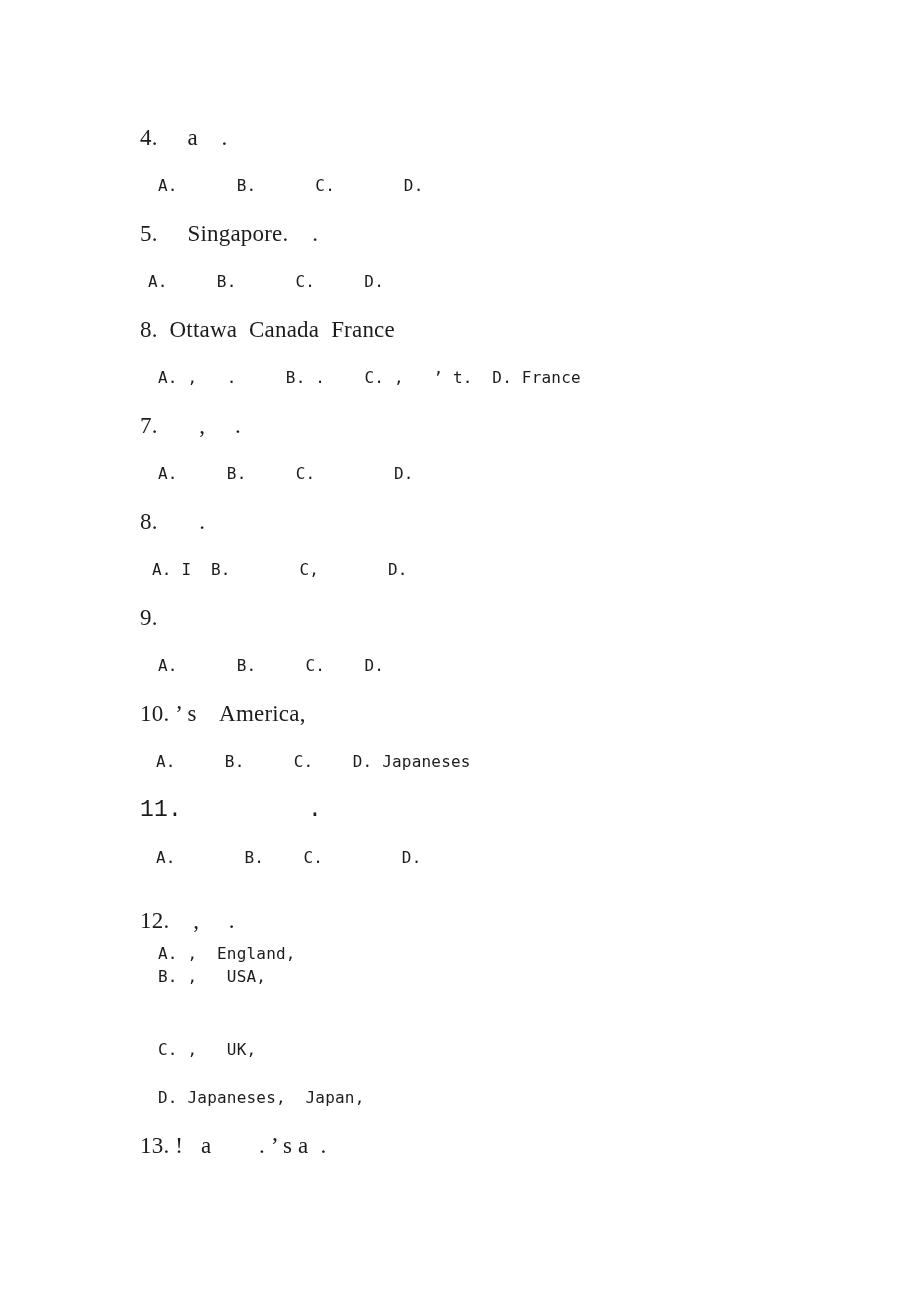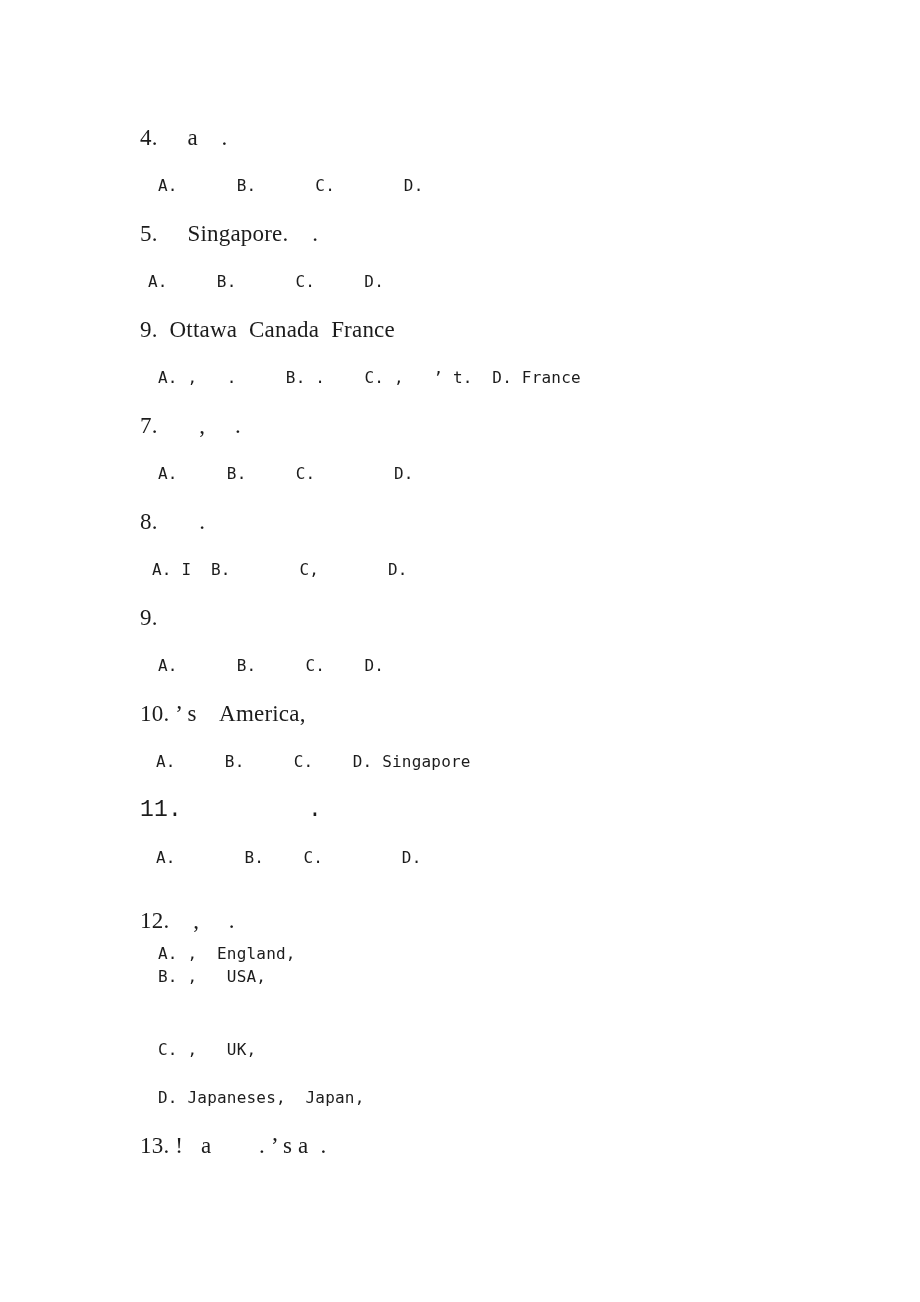--- a/index.html
+++ b/index.html
@@ -46,30 +46,30 @@
 </style>
 </head>
 <body>
 
 <div class="page">
   <div class="content" id="content">
       <div class="line stem" style="left: 140px; top: 124px;">4.     a    .</div>
       <div class="line opts" style="left: 158px; top: 172px;">A.      B.      C.       D.</div>
       <div class="line stem" style="left: 140px; top: 220px;">5.     Singapore.    .</div>
       <div class="line opts" style="left: 148px; top: 268px;">A.     B.      C.     D.</div>
-      <div class="line stem" style="left: 140px; top: 316px;">9.  Ottawa  Canada  France</div>
+      <div class="line stem" style="left: 140px; top: 316px;">8.  Ottawa  Canada  France</div>
       <div class="line opts" style="left: 158px; top: 364px;">A. ,   .     B. .    C. ,   ’ t.  D. France</div>
       <div class="line stem" style="left: 140px; top: 412px;">7.       ,     .</div>
       <div class="line opts" style="left: 158px; top: 460px;">A.     B.     C.        D.</div>
       <div class="line stem" style="left: 140px; top: 508px;">8.       .</div>
       <div class="line opts" style="left: 152px; top: 556px;">A. I  B.       C,       D.</div>
       <div class="line stem" style="left: 140px; top: 604px;">9.</div>
       <div class="line opts" style="left: 158px; top: 652px;">A.      B.     C.    D.</div>
       <div class="line stem" style="left: 140px; top: 700px;">10. ’ s    America,</div>
-      <div class="line opts" style="left: 156px; top: 748px;">A.     B.     C.    D. Singapore</div>
+      <div class="line opts" style="left: 156px; top: 748px;">A.     B.     C.    D. Japaneses</div>
       <div class="line stem" style="left: 140px; top: 796px; font-family: Liberation Mono, monospace;">11.         .</div>
       <div class="line opts" style="left: 156px; top: 844px;">A.       B.    C.        D.</div>
       <div class="line stem" style="left: 140px; top: 892px; margin-top: 15px;">12.    ,     .</div>
       <div class="line opts" style="left: 158px; top: 940px;">A. ,  England,</div>
       <div class="line opts" style="left: 158px; top: 963px;">B. ,   USA,</div>
       <div class="line opts" style="left: 158px; top: 1036px;">C. ,   UK,</div>
       <div class="line opts" style="left: 158px; top: 1084px;">D. Japaneses,  Japan,</div>
       <div class="line stem" style="left: 140px; top: 1132px;">13. !   a        . ’ s a  .</div>
     </div>
 </div>

